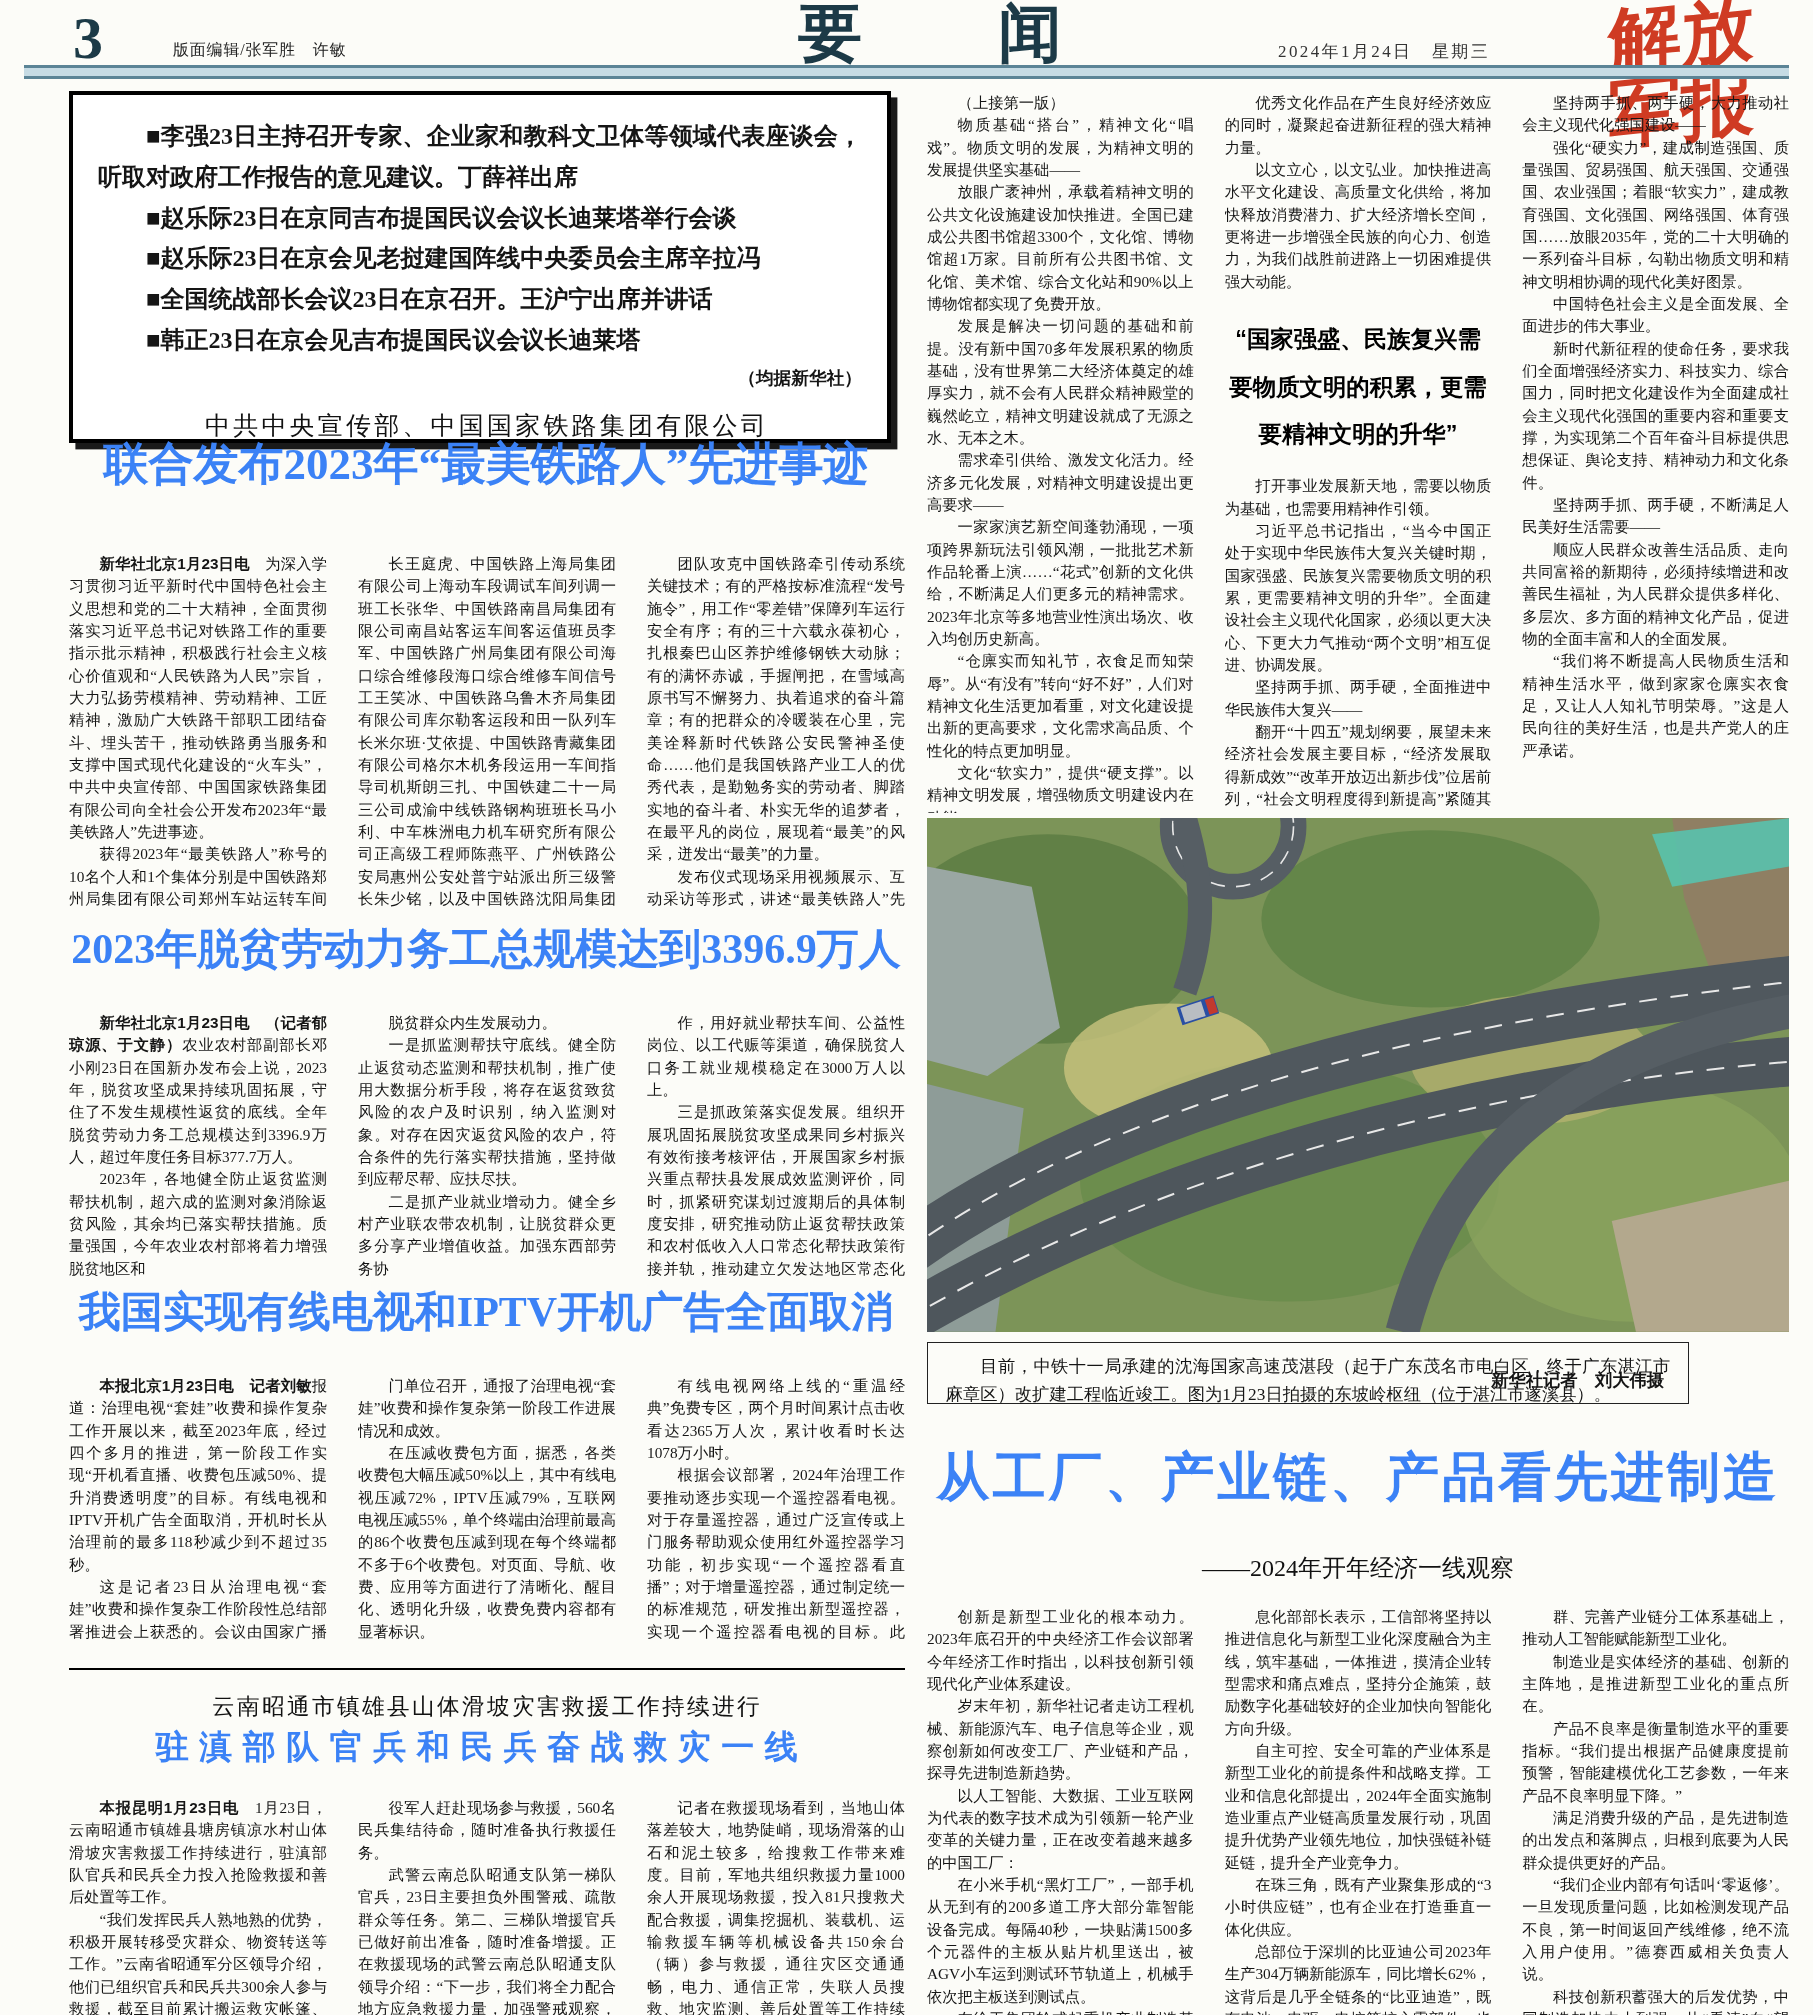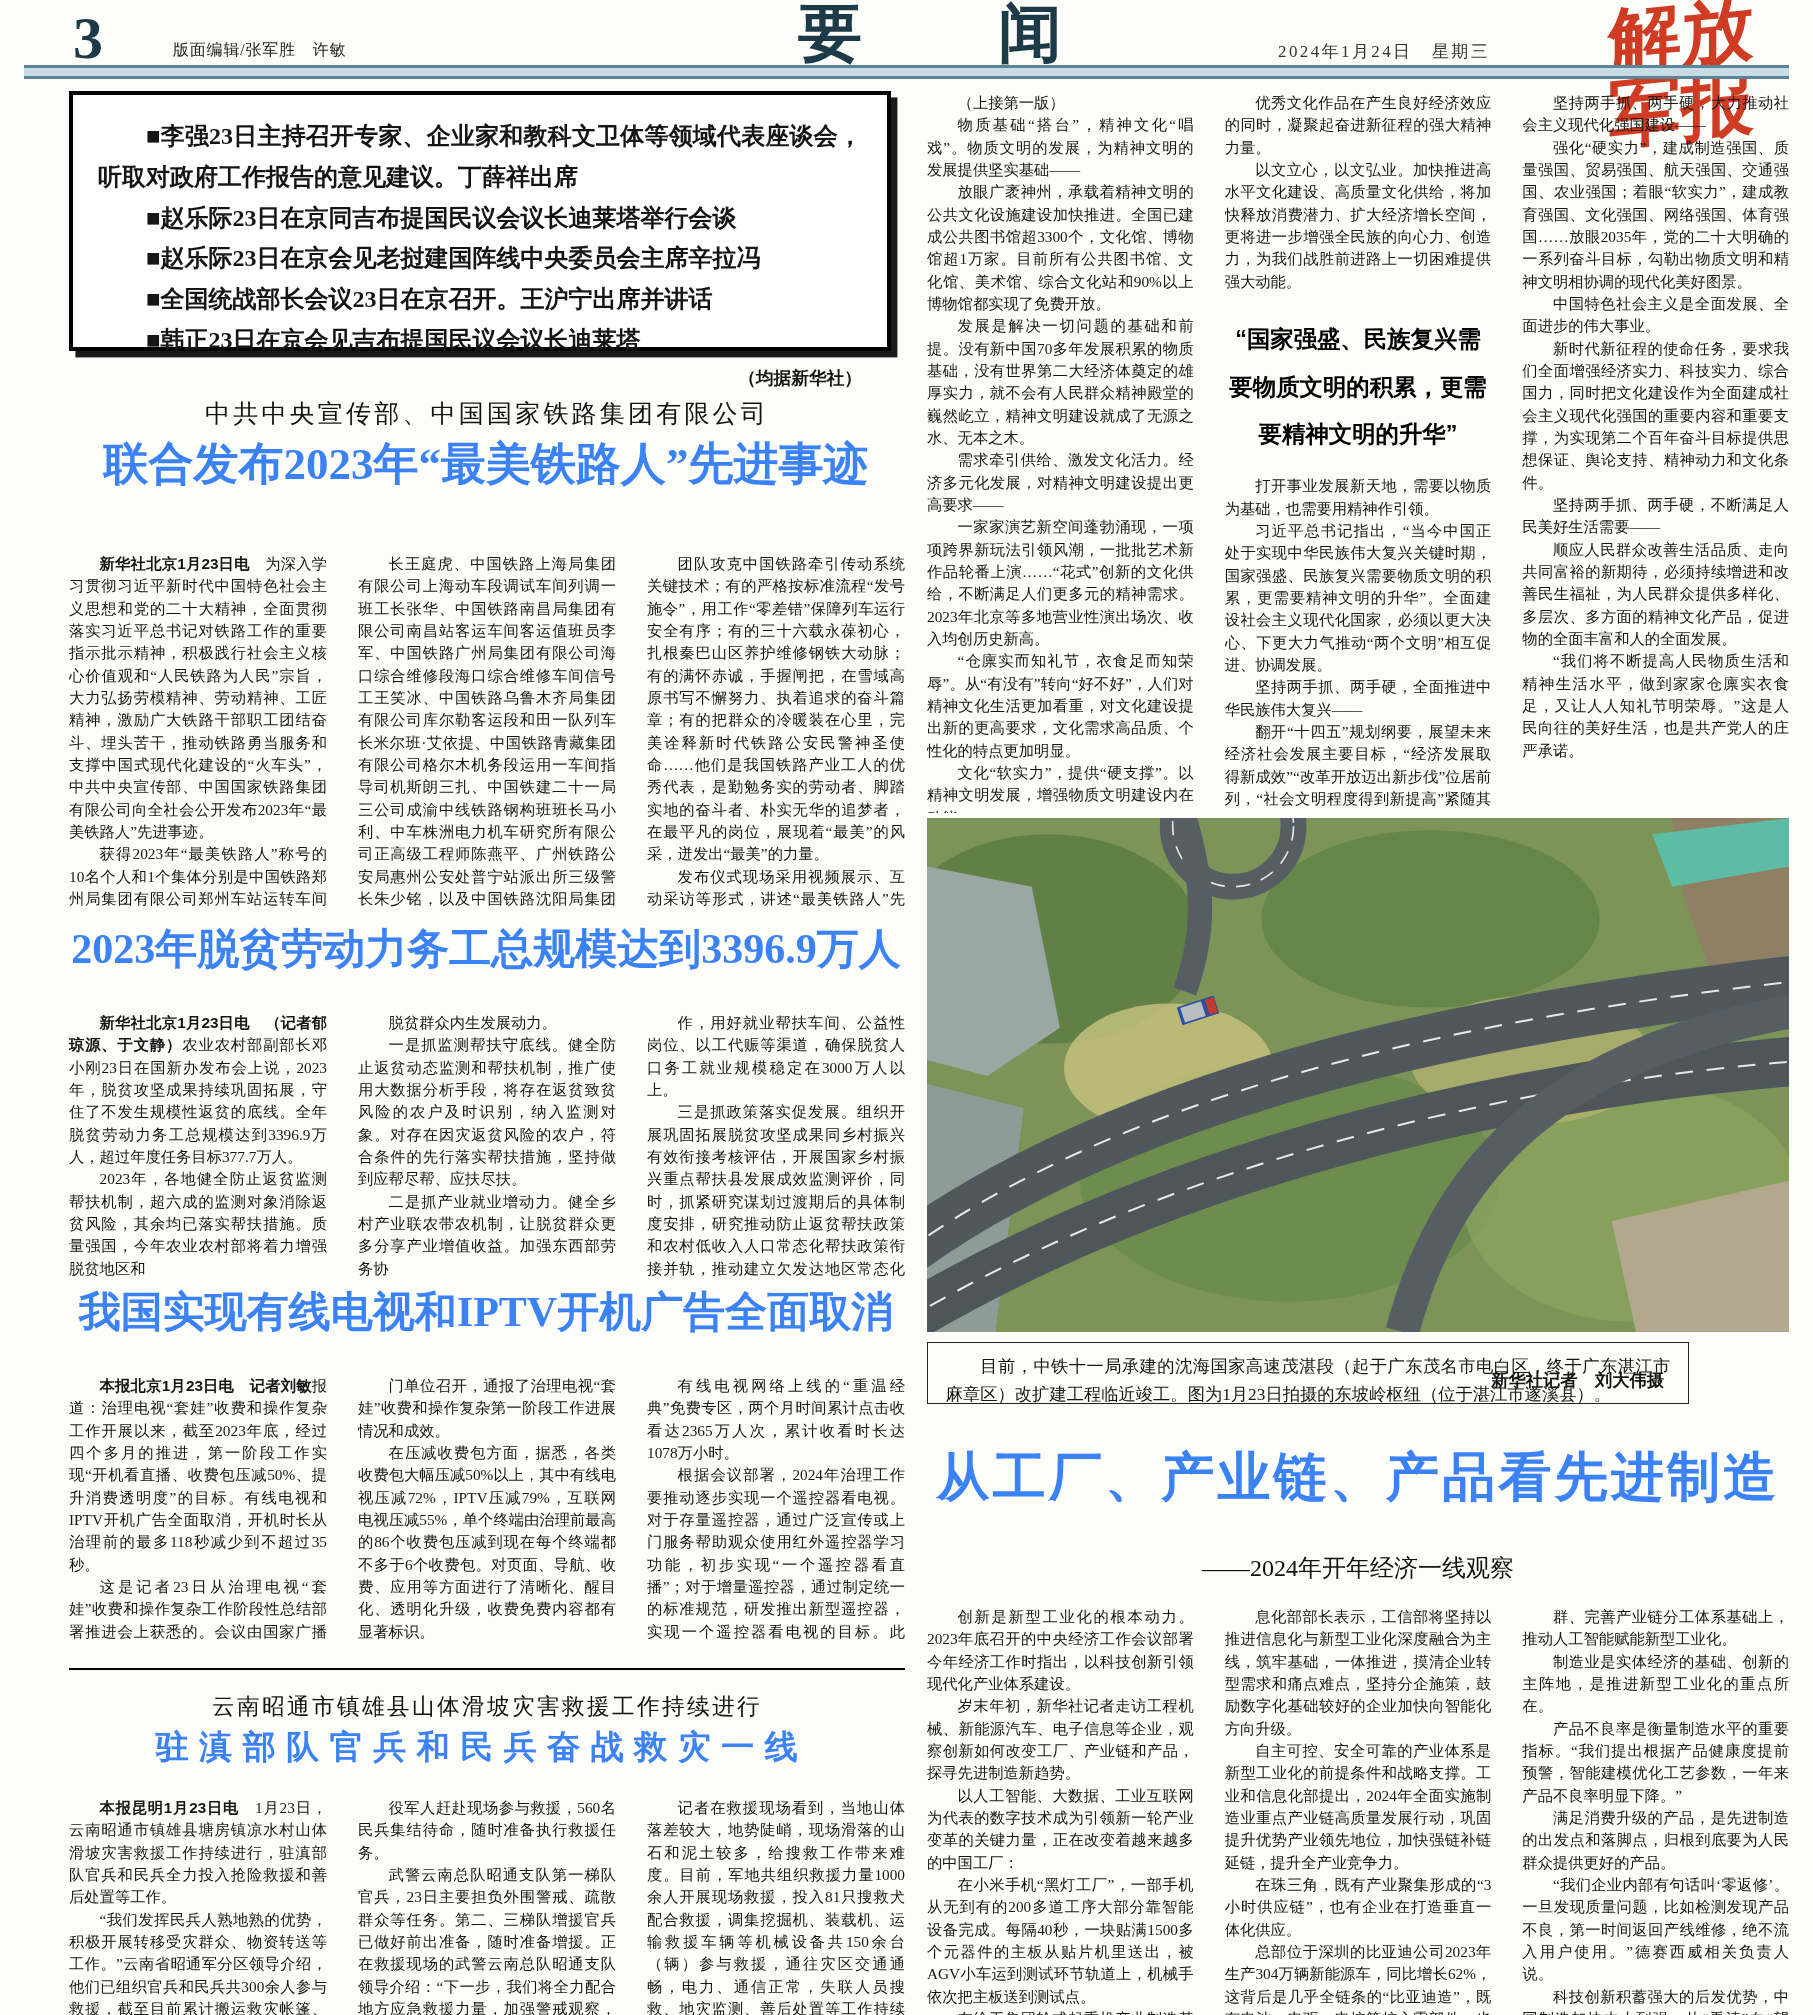--- a/index.html
+++ b/index.html
@@ -42,32 +42,32 @@
 </head>
 <body>
 
 <div class="abs pagenum" style="left:73px;top:8px;">3</div>
 <div class="abs editor" style="left:173px;top:40px;">版面编辑/张军胜　许敏</div>
 <div class="abs section-title" style="left:798px;top:2px;">要　闻</div>
 <div class="abs pagedate" style="left:1278px;top:40px;">2024年1月24日　星期三</div>
 <div class="abs masthead" style="left:1608px;top:-4px;">解放军报</div>
 <div class="abs band" style="left:24px;top:65px;width:1765px;height:13.7px;"></div>
 
-<section class="abs brief-box" style="left:69px;top:91px;width:822px;height:260px;">
+<section class="abs brief-box" style="left:69px;top:91px;width:822px;height:352px;">
   <div class="plist">
       <p>■李强23日主持召开专家、企业家和教科文卫体等领域代表座谈会，听取对政府工作报告的意见建议。丁薛祥出席</p>
       <p>■赵乐际23日在京同吉布提国民议会议长迪莱塔举行会谈</p>
       <p>■赵乐际23日在京会见老挝建国阵线中央委员会主席辛拉冯</p>
       <p>■全国统战部长会议23日在京召开。王沪宁出席并讲话</p>
       <p>■韩正23日在京会见吉布提国民议会议长迪莱塔</p>
     </div>
   <div class="brief-source">（均据新华社）</div>
 </section>
 
-<div class="abs kicker" style="left:69px;top:397px;width:836px;">中共中央宣传部、中国国家铁路集团有限公司</div>
+<div class="abs kicker" style="left:69px;top:409px;width:836px;">中共中央宣传部、中国国家铁路集团有限公司</div>
 <div class="abs headline" style="left:60px;top:439px;width:852px;font-size:45px;">联合发布2023年“最美铁路人”先进事迹</div>
 <div class="abs cols body-text" style="left:69px;top:553px;width:836px;height:359px;">
   <div class="col">
     <p class="para"><b class="dateline">新华社北京1月23日电　</b><span>为深入学习贯彻习近平新时代中国特色社会主义思想和党的二十大精神，全面贯彻落实习近平总书记对铁路工作的重要指示批示精神，积极践行社会主义核心价值观和“人民铁路为人民”宗旨，大力弘扬劳模精神、劳动精神、工匠精神，激励广大铁路干部职工团结奋斗、埋头苦干，推动铁路勇当服务和支撑中国式现代化建设的“火车头”，中共中央宣传部、中国国家铁路集团有限公司向全社会公开发布2023年“最美铁路人”先进事迹。</span></p>
     <div class="plist">
         <p>获得2023年“最美铁路人”称号的10名个人和1个集体分别是中国铁路郑州局集团有限公司郑州车站运转车间车站值班员蒋涛、中国铁路西安局集团有限公司安康工务段巴山线路维修一工队副队</p>
       </div>
   </div>
   <div class="col plist">
       <p>长王庭虎、中国铁路上海局集团有限公司上海动车段调试车间列调一班工长张华、中国铁路南昌局集团有限公司南昌站客运车间客运值班员李军、中国铁路广州局集团有限公司海口综合维修段海口综合维修车间信号工王笑冰、中国铁路乌鲁木齐局集团有限公司库尔勒客运段和田一队列车长米尔班·艾依提、中国铁路青藏集团有限公司格尔木机务段运用一车间指导司机斯朗三扎、中国铁建二十一局三公司成渝中线铁路钢构班班长马小利、中车株洲电力机车研究所有限公司正高级工程师陈燕平、广州铁路公安局惠州公安处普宁站派出所三级警长朱少铭，以及中国铁路沈阳局集团有限公司通化工务段通化桥隧车间通化桥隧第一维修小组。</p>

